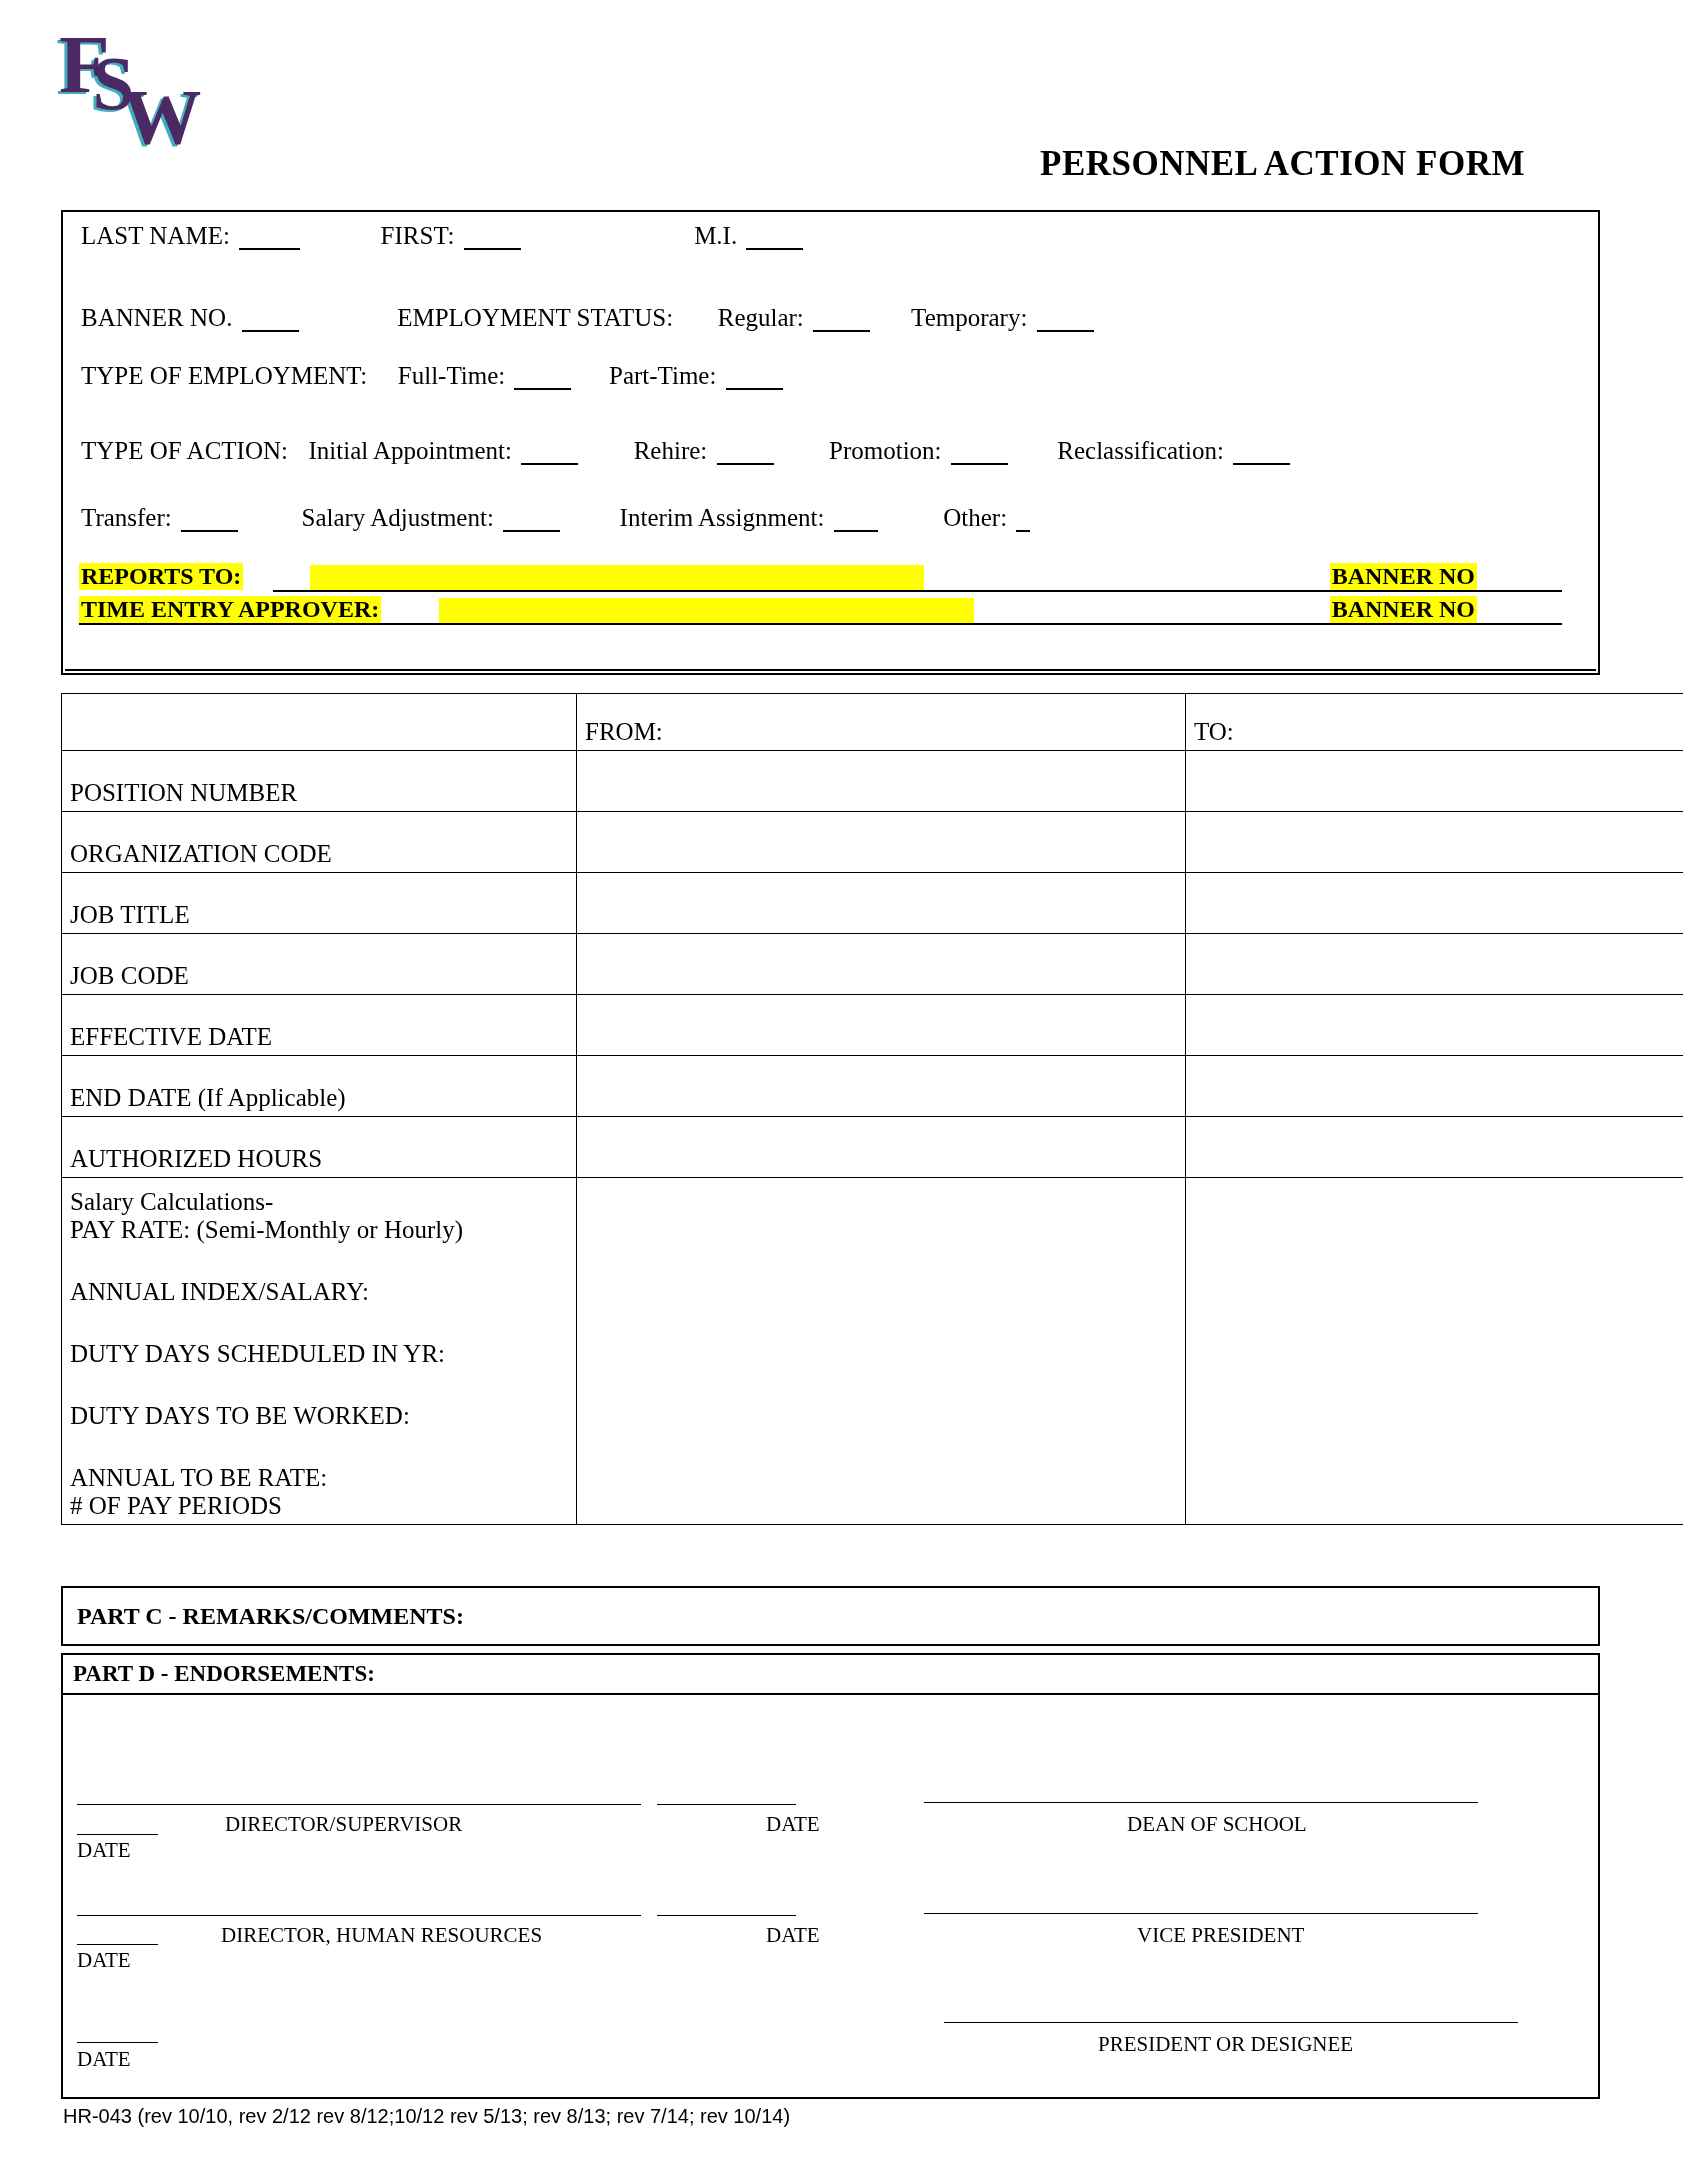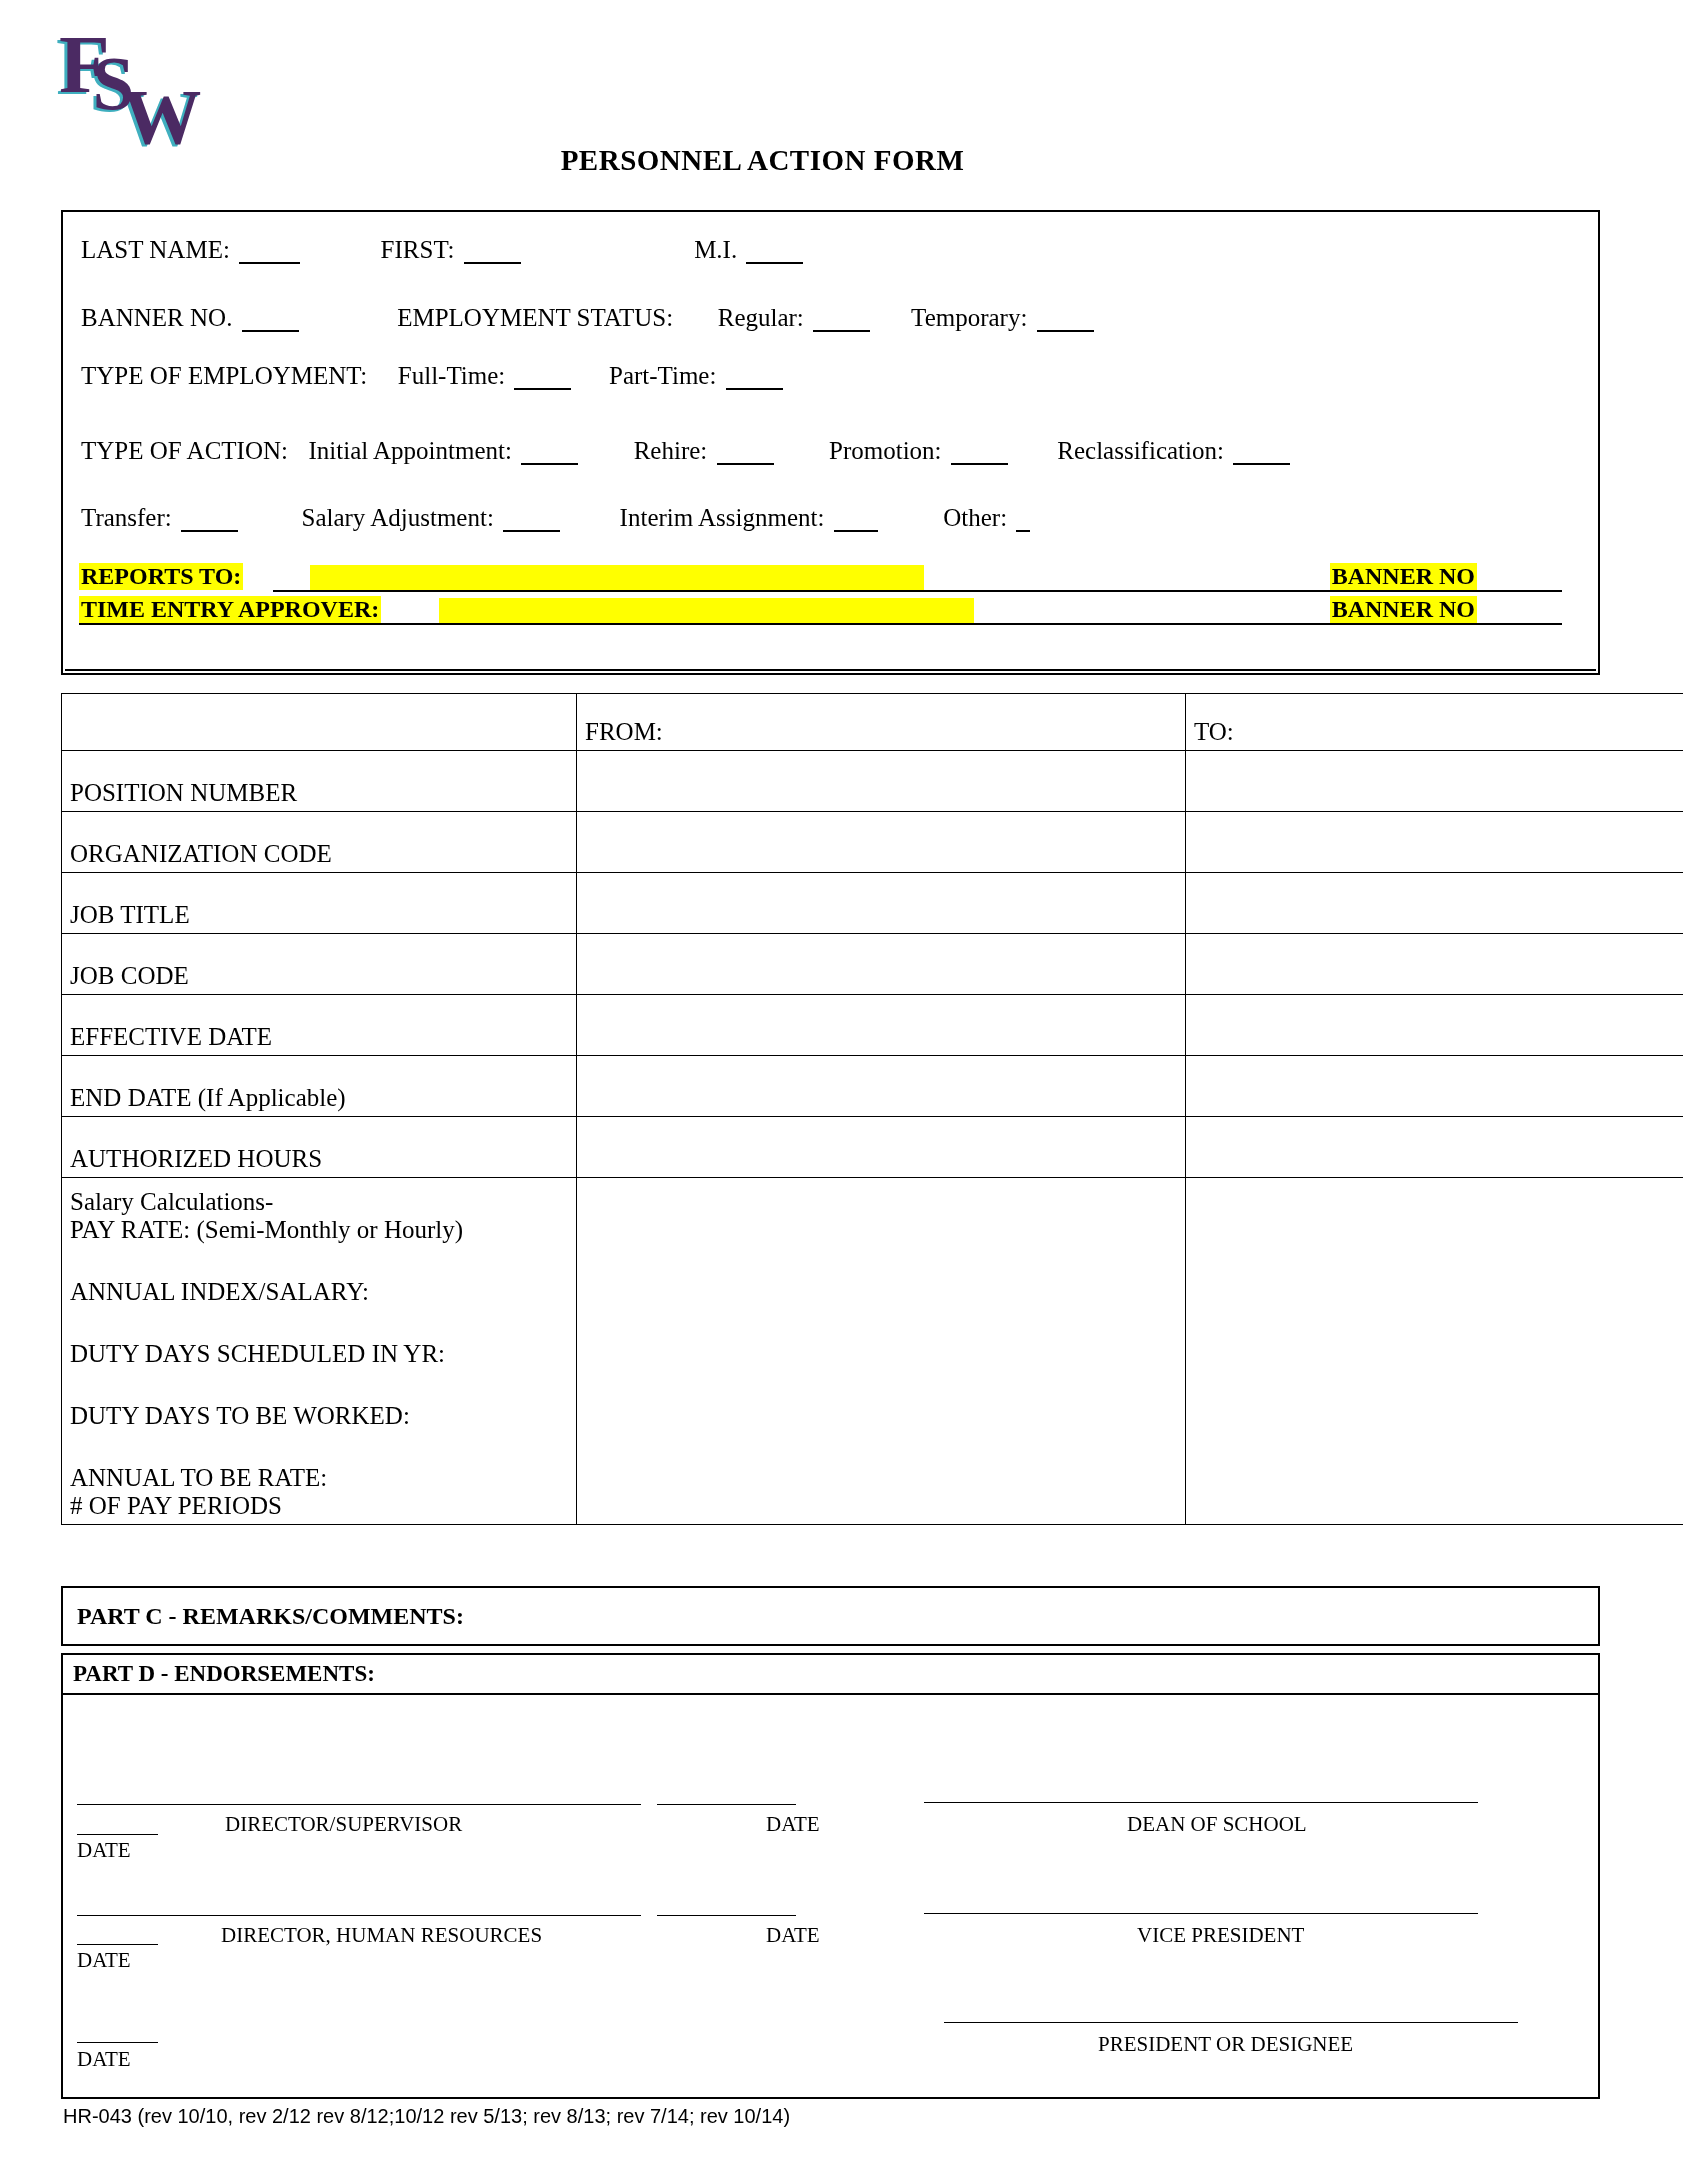--- a/index.html
+++ b/index.html
@@ -29,24 +29,24 @@
     height: 139px;
   }
   .logo-wrap svg { display: block; }
 
   
   .form-title {
     position: absolute;
     left: 0;
     top: 144px;
     width: 1525px;
-    text-align: center;
+    text-align: right;
     font-family: "Liberation Serif", "DejaVu Serif", serif;
     font-weight: bold;
-    font-size: 29px;
+    font-size: 35px;
     letter-spacing: 0.5px;
   }
 
   
   .boxA {
     position: absolute;
     left: 61px;
     top: 210px;
     width: 1539px;
     height: 465px;
@@ -223,21 +223,21 @@
         <text x="39" y="82" font-family="Liberation Serif, DejaVu Serif, serif" font-size="76" font-weight="bold" fill="#4B2A63">S</text>
         <text x="69" y="116" font-family="Liberation Serif, DejaVu Serif, serif" font-size="80" font-weight="bold" fill="#4B2A63">W</text>
       </g>
     </svg>
   </div>
 
   <div class="form-title">PERSONNEL ACTION FORM</div>
 
   <div class="boxA">
 
-    <div class="fieldrow" style="top:24px;">
+    <div class="fieldrow" style="top:10px;">
       <span>LAST NAME:</span>
       <span class="blank b-lg"></span>
       <span style="display:inline-block;width:65px;"></span>
       <span>FIRST:</span>
       <span class="blank b-md"></span>
       <span style="display:inline-block;width:158px;"></span>
       <span>M.I.</span>
       <span class="blank b-md"></span>
     </div>
 

